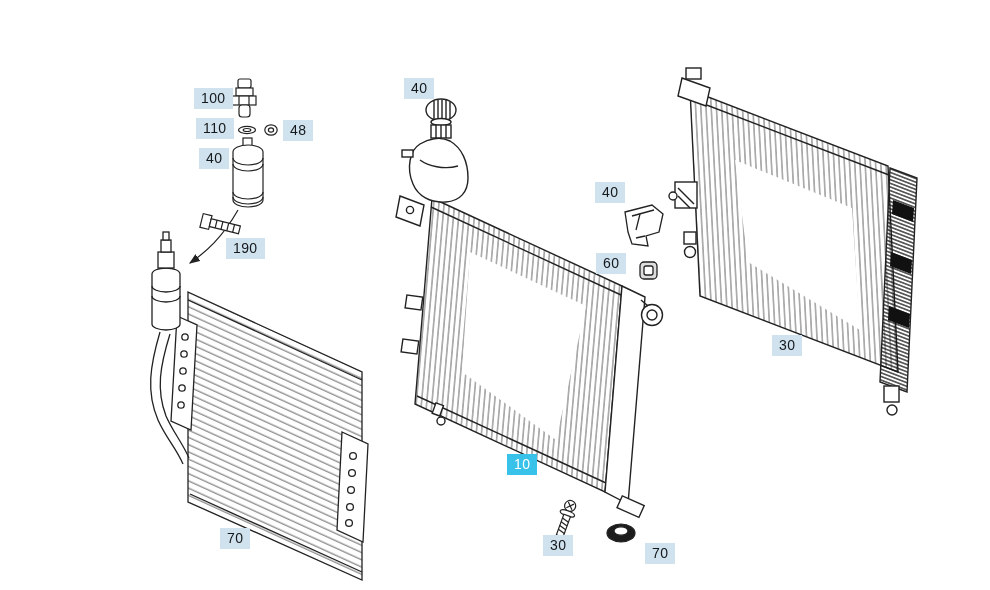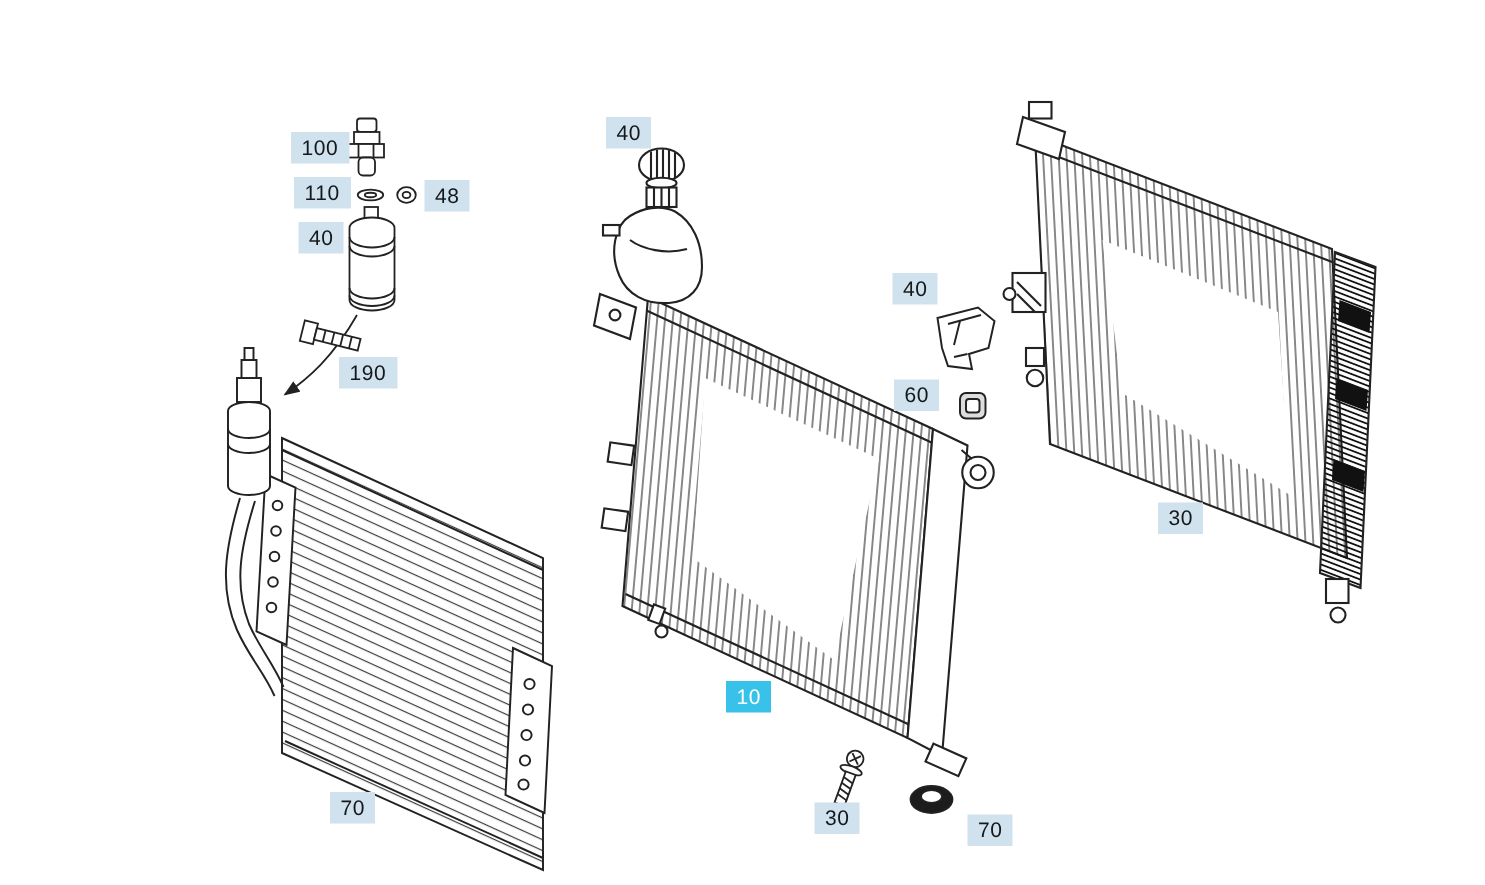--- a/index.html
+++ b/index.html
@@ -10,20 +10,21 @@
   .stage svg{position:absolute;left:0;top:0;}
   .callout{
     position:absolute;height:21px;line-height:21px;padding:0 7px;
     background:var(--callout-bg,#cfe2ee);color:var(--callout-text,#15181b);
     font-size:14px;letter-spacing:.4px;text-align:center;cursor:pointer;
     user-select:none;white-space:nowrap;
   }
   .callout.selected{
     background:var(--callout-selected-bg,#38c2ea);
     color:var(--callout-selected-text,#ffffff);
+    margin-left:23px;
   }
 </style>
 </head>
 <body>
 
 <div class="stage">
 
   <svg width="990" height="590" viewBox="0 0 990 590">
     <defs>
       <pattern id="pCond" patternUnits="userSpaceOnUse" width="12" height="6.6" patternTransform="rotate(24.5)">

